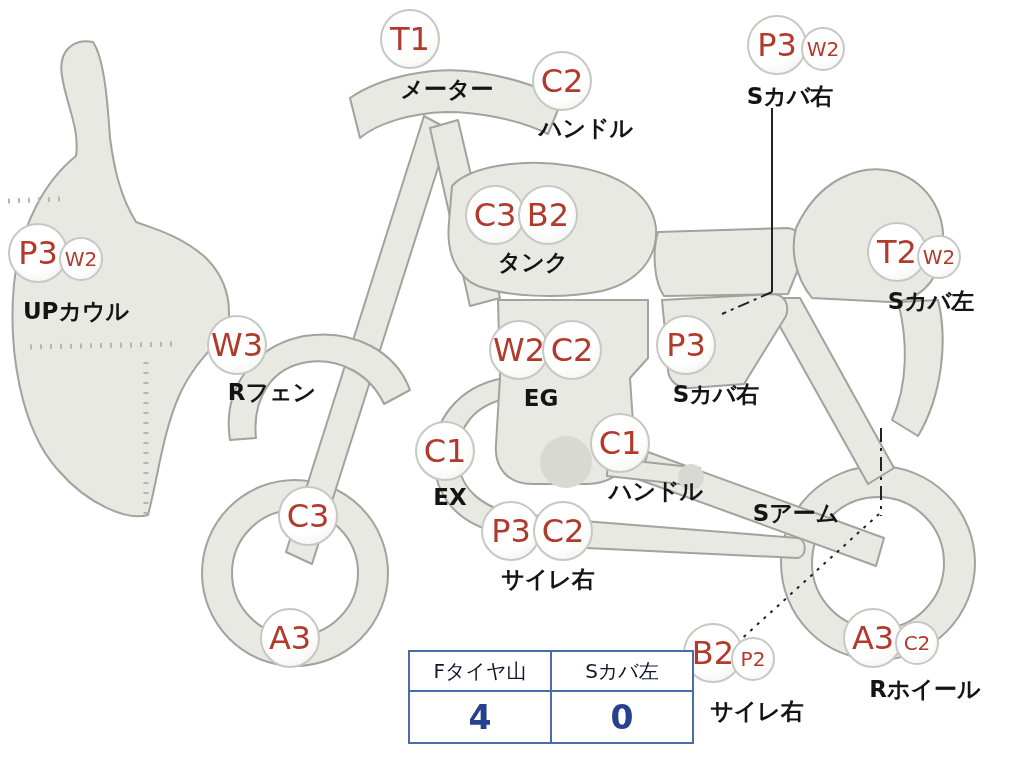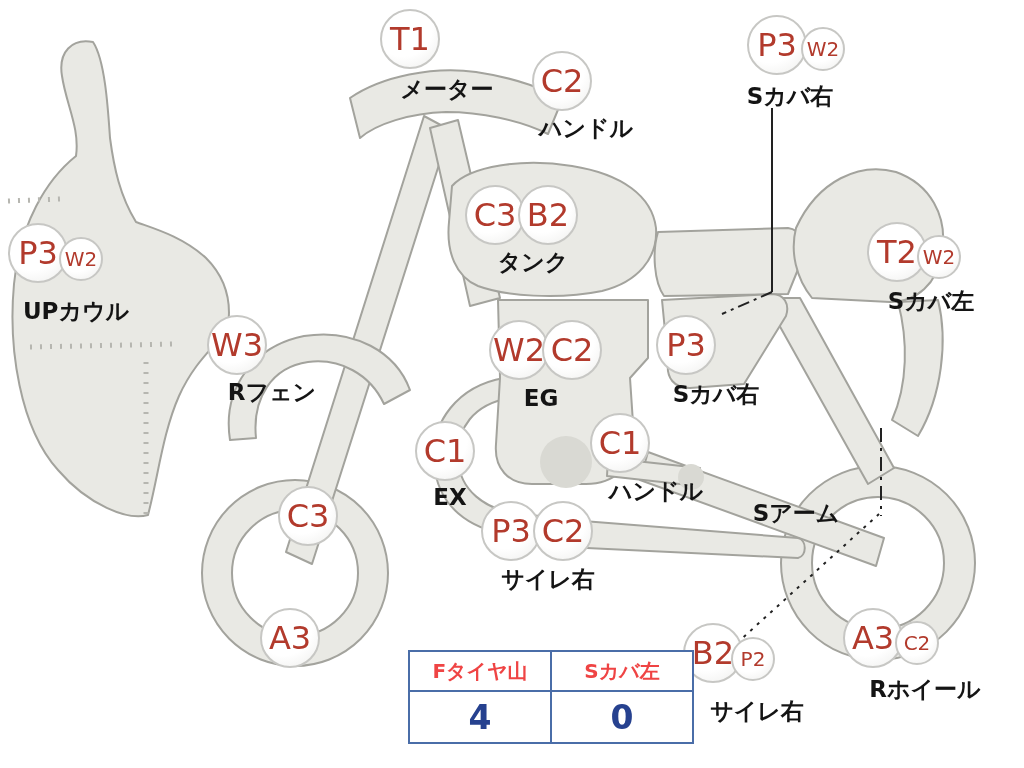--- a/index.html
+++ b/index.html
@@ -23,21 +23,21 @@
     position:absolute;transform:translate(-50%,-50%);
     font-size:23px;color:#141414;font-weight:bold;white-space:nowrap;z-index:3;
   }
   #tire-table{
     position:absolute;left:408px;top:650px;z-index:5;
     border-collapse:collapse;background:#fff;
   }
   #tire-table th,#tire-table td{
     border:2px solid #4a6da8;width:140px;text-align:center;padding:0;
   }
-  #tire-table th{height:38px;font-size:20px;color:#ef4444;font-weight:bold;margin-left:39px;}
+  #tire-table th{height:38px;font-size:20px;color:#0f172a;font-weight:normal;margin-left:39px;}
   #tire-table td{height:50px;font-size:33px;color:#26418f;font-weight:bold;}
 </style>
 </head>
 <body>
 
 <div id="stage">
 
   <svg class="bike" width="1024" height="768" viewBox="0 0 1024 768">
     <g fill="#e9e9e4" stroke="#a3a39d" stroke-width="2" stroke-linejoin="round">
 

